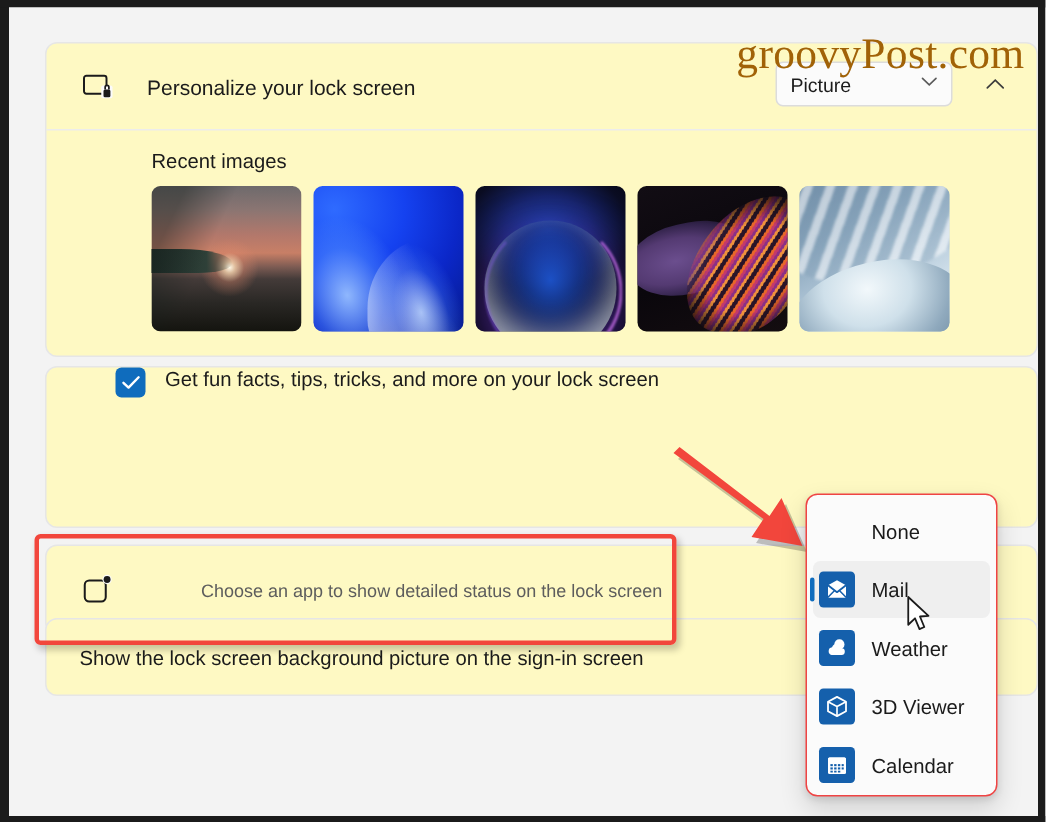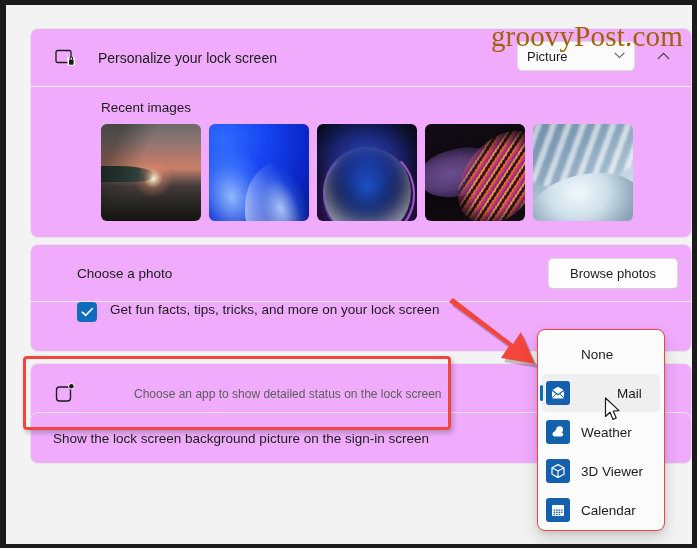--- a/index.html
+++ b/index.html
@@ -43,21 +43,21 @@
     position: absolute;
     left: 6px; top: 5px;
     width: 686px; height: 539px;
     background: #f3f3f3;
     overflow: hidden;
   }
 
   
   .card {
     position: absolute;
-    background: #f0abfc;
+    background: #fef9c3;
     border: 1px solid #e6e6e6;
     border-radius: 8px;
   }
 
   
   #card-personalize {
     left: 24px; top: 23px;
     width: 662px; height: 210px;
   }
   .personalize-header {
@@ -373,21 +373,20 @@
     position: relative;
     height: 38px;
     display: flex;
     align-items: center;
     margin: 1px 4px;
     border-radius: 5px;
     padding-left: 4px;
   }
   .fly-item.selected {
     background: #efefef;
-    gap: 36px;
   }
   .fly-item.selected .sel-bar {
     position: absolute;
     left: -2px;
     top: 11px;
     width: 3px; height: 16px;
     background: #0f6cbd;
     border-radius: 2px;
   }
   .fly-icon {
@@ -480,26 +479,20 @@
     <div class="thumbs">
       <div class="thumb t-sunset"></div>
       <div class="thumb t-bloom-blue"></div>
       <div class="thumb t-glow"></div>
       <div class="thumb t-ribbon"></div>
       <div class="thumb t-silk"></div>
     </div>
   </div>
 
   <div class="card" id="card-choose">
-    <div class="choose-row">
-      <span class="choose-label">Choose a photo</span>
-      <div class="browse-btn">
-        <span>Browse photos</span>
-      </div>
-    </div>
     <div class="facts-row">
       <span class="checkbox">
         <svg width="13" height="10" viewBox="0 0 13 10">
           <path d="M1.3 5.2 L4.7 8.4 L11.4 1.5" fill="none" stroke="#ffffff" stroke-width="1.6" stroke-linecap="round" stroke-linejoin="round"></path>
         </svg>
       </span>
       <span class="facts-label">Get fun facts, tips, tricks, and more on your lock screen</span>
     </div>
   </div>
 

